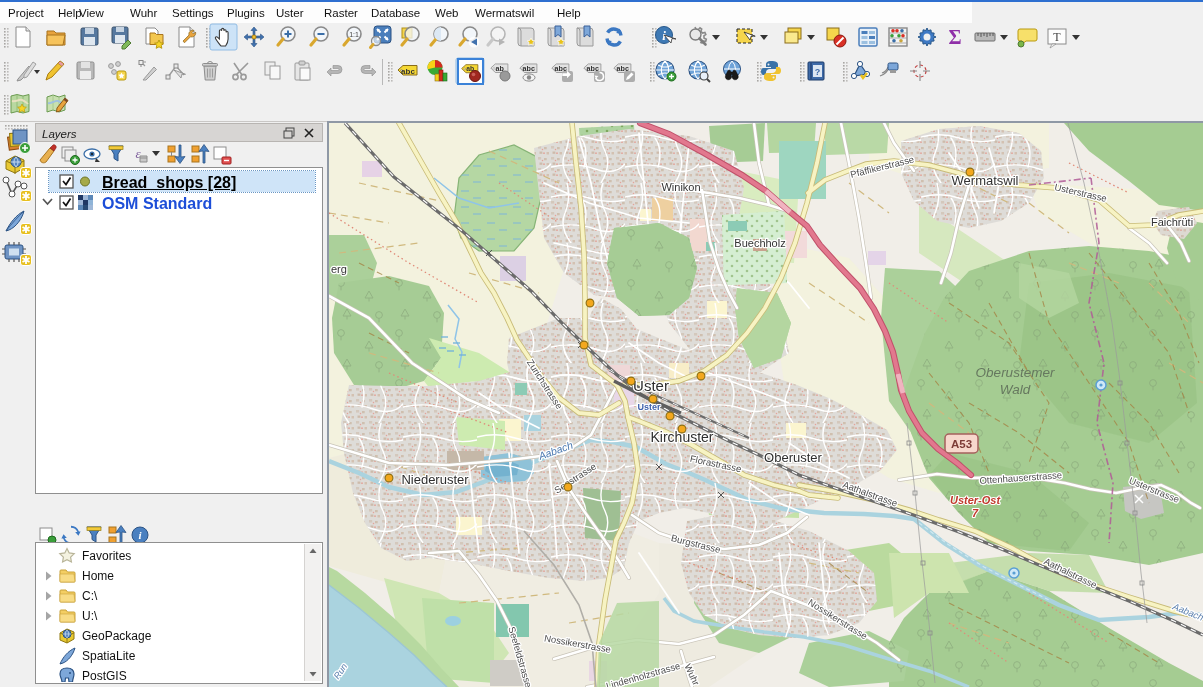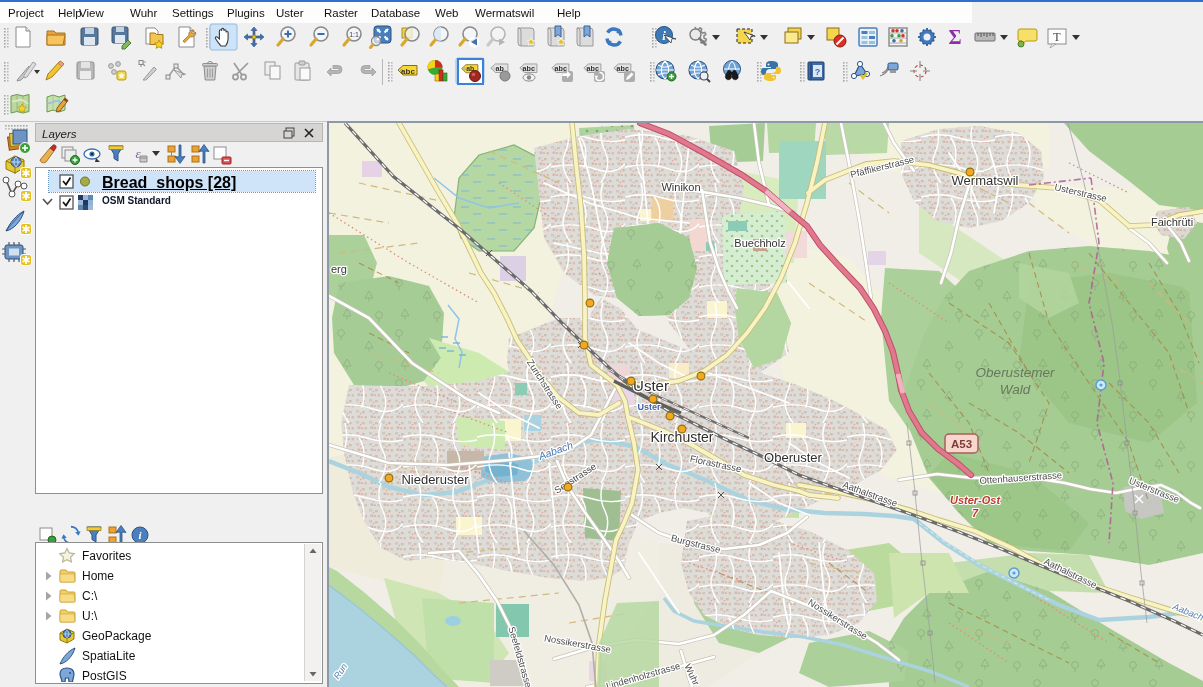--- a/index.html
+++ b/index.html
@@ -672,21 +672,21 @@
           <rect width="15" height="15" fill="#9fb8d8"></rect>
           <rect x="0" y="0" width="5" height="5" fill="#1f3864"></rect>
           <rect x="10" y="0" width="5" height="5" fill="#5c88b8"></rect>
           <rect x="5" y="5" width="5" height="5" fill="#1f3864"></rect>
           <rect x="10" y="5" width="5" height="5" fill="#8fb4d8"></rect>
           <rect x="0" y="10" width="5" height="5" fill="#5c88b8"></rect>
           <rect x="5" y="10" width="5" height="5" fill="#274a74"></rect>
         </g>
       </svg>
       <span class="abs" style="left:66px;top:6px;font-size:16px;font-weight:bold;text-decoration:underline;color:#000">Bread_shops [28]</span>
-      <span class="abs" style="left:66px;top:27px;font-size:10px;font-weight:bold;color:#0f172a">OSM Standard</span>
+      <span class="abs" style="left:66px;top:27px;font-size:16px;font-weight:bold;color:#1d4ed8">OSM Standard</span>
     </div>
   </div>
 <div class="panel" style="top:503px;height:184px">
     <svg class="abs" style="left:0;top:19px" width="288" height="26" viewBox="0 0 288 26">
       <g transform="translate(12,13)">
         <rect x="-7" y="-7" width="12" height="12" fill="#fff" stroke="#8d8d8d"></rect>
         <circle cx="5" cy="5" r="4" fill="#3a9e3a" stroke="#1d6a1d"></circle>
       </g>
       <g transform="translate(36,13) scale(.8)">
         <path d="M0 -9a9 9 0 0 1 8 5.3h-2.8l4.1 4.6L12 -4.5h-2.1A11 11 0 0 0 0 -11.5zM0 9a9 9 0 0 1-8-5.3h2.8L-9.3 -0.9 -12 4.5h2.1A11 11 0 0 0 0 11.5z" fill="#3b78c3"></path>

